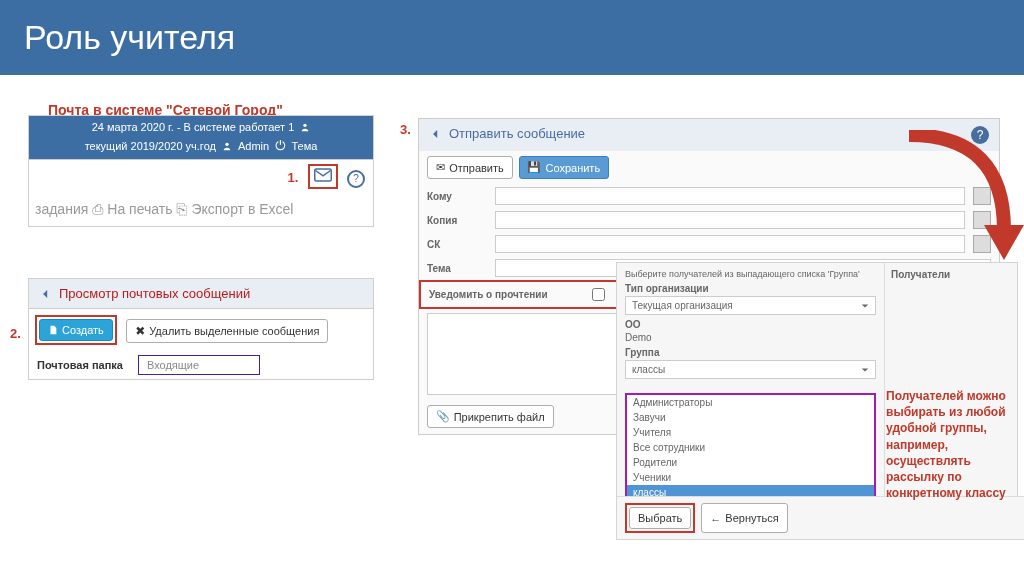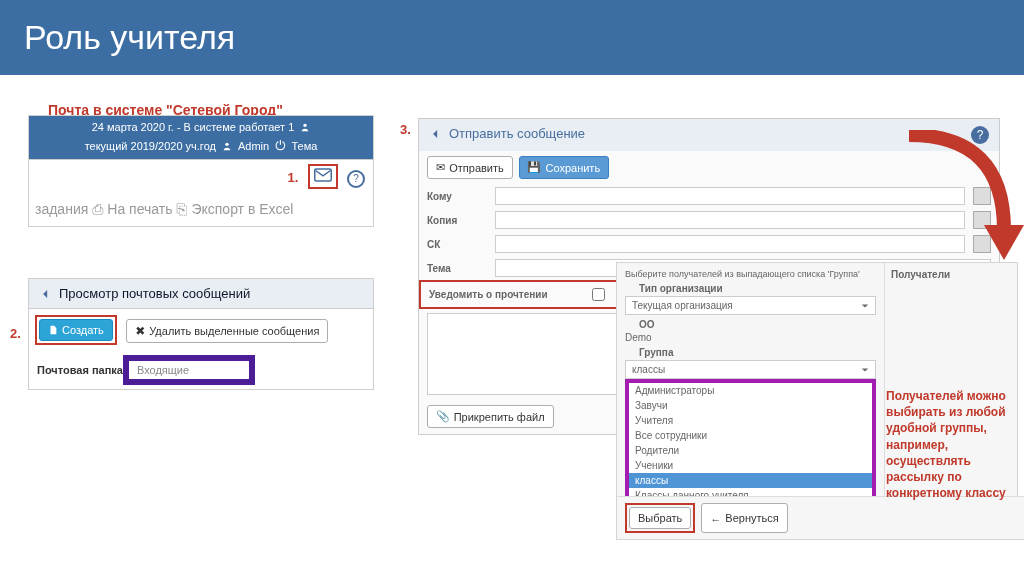--- a/index.html
+++ b/index.html
@@ -6,44 +6,44 @@
   body{width:1024px;height:574px;font-family:Arial,Helvetica,sans-serif;background:#fff;color:#333;font-size:12px;position:relative;overflow:hidden}
   .slide-title-bar{background:#3c6ea4;color:#fff;padding:18px 24px}
   .slide-title-bar h1{margin:0;font-size:34px;font-weight:400}
   .subtitle{color:#c0392b;font-weight:700;font-size:14px;margin:12px 0 6px 48px;position:absolute;top:90px;left:0}
   .step-num{color:#c0392b;font-weight:700;font-size:13px}
   .blue-header{background:#3c6ea4;color:#fff;padding:5px 8px;font-size:11px}
   .blue-header .row{display:flex;justify-content:center;align-items:center;gap:6px}
   .sub-toolbar{text-align:right;padding:4px 8px;border-top:1px solid #ccc}
   .mail-icon-box{display:inline-block;border:2px solid #c0392b;padding:2px 4px}
   .actions-line{color:#999;font-size:14px;padding:8px 6px}
-  .mail-view-header{background:#e9eef5;color:#0f172a;padding:7px 10px;font-size:13px;border-bottom:1px solid #ccc;display:flex;align-items:center;gap:6px}
+  .mail-view-header{background:#e9eef5;color:#b91c1c;padding:7px 10px;font-size:13px;border-bottom:1px solid #ccc;display:flex;align-items:center;gap:6px}
   .toolbar2{padding:6px}
   .btn{display:inline-flex;align-items:center;gap:4px;border:1px solid #adadad;border-radius:3px;padding:4px 8px;font-size:11px}
   .btn.primary{background:#2da4d8;color:#fff;border-color:#1b8bbd}
   .btn.blue{background:#5b9bd5;color:#fff;border-color:#3c7fbf}
   .btn.dark{background:#fff;color:#333}
   .redbox{border:2px solid #c0392b;display:inline-block;padding:2px}
-  .folder-line{display:flex;align-items:center;gap:0;padding:4px 8px;font-size:11px}
+  .folder-line{display:flex;align-items:center;gap:15px;padding:4px 8px;font-size:11px}
   .folder-line .lbl{font-weight:700}
-  .folder-line .sel{background:#fff;border:6px solid #4c1d95;padding:3px 60px 3px 8px;color:#888}
+  .folder-line .sel{background:#fff;border:1px solid #4c1d95;padding:3px 60px 3px 8px;color:#888}
   .send-panel{border:1px solid #ccc;background:#fafafa}
   .send-head{background:#e9eef5;color:#476e9e;padding:7px 10px;font-size:13px;display:flex;justify-content:space-between;align-items:flex-start}
   .send-toolbar{padding:5px 8px;display:flex;gap:6px}
   .form-row{display:flex;align-items:center;padding:3px 8px;gap:8px;font-size:10px}
   .form-row .lbl{width:60px;color:#666;font-weight:700}
   .form-row .inp{flex:1;background:#fff;border:1px solid #ccc;height:16px}
   .form-row .ico{width:16px;height:16px;background:#ddd;border:1px solid #aaa}
   .notify-row{border:2px solid #c0392b;display:flex;align-items:center;padding:3px 8px;font-size:10px;font-weight:700;color:#666;gap:40px}
   .attach-bar{padding:6px 8px}
   .picker-panel{border:1px solid #d4d4d4;background:#f6f6f6;display:flex}
   .picker-main{flex:1;padding:6px 8px;font-size:10px;color:#666;border-right:1px solid #ddd}
-  .picker-main .lbl{font-weight:700;margin:4px 14px 2px}
+  .picker-main .lbl{font-weight:700;margin:4px 0 2px}
   .picker-main .sel{background:#fff;border:1px solid #ccc;padding:3px 6px;display:flex;justify-content:space-between;align-items:center}
-  .listbox{background:#fff;border:4px solid #a21caf;margin-top:0}
+  .listbox{background:#fff;border:2px solid #a21caf;margin-top:14px}
   .listbox div{padding:2px 6px}
   .listbox .hl{background:#4f94d4;color:#fff}
   .picker-side{width:120px;padding:6px;font-size:10px;color:#666;font-weight:700}
   .picker-foot{border-top:1px solid #ddd;padding:6px 8px;display:flex;gap:6px}
   .caption{position:absolute;right:8px;top:388px;width:130px;color:#c0392b;font-weight:700;font-size:12px;line-height:1.35}
   .big-arrow{position:absolute;right:0;top:130px;width:120px;height:140px}
   svg.person{width:10px;height:10px;fill:#fff;vertical-align:middle}
   svg.envelope{width:18px;height:14px;fill:#fff}
   svg.larr{width:14px;height:14px;fill:#476e9e}
   svg.doc{width:10px;height:10px;fill:#fff}

